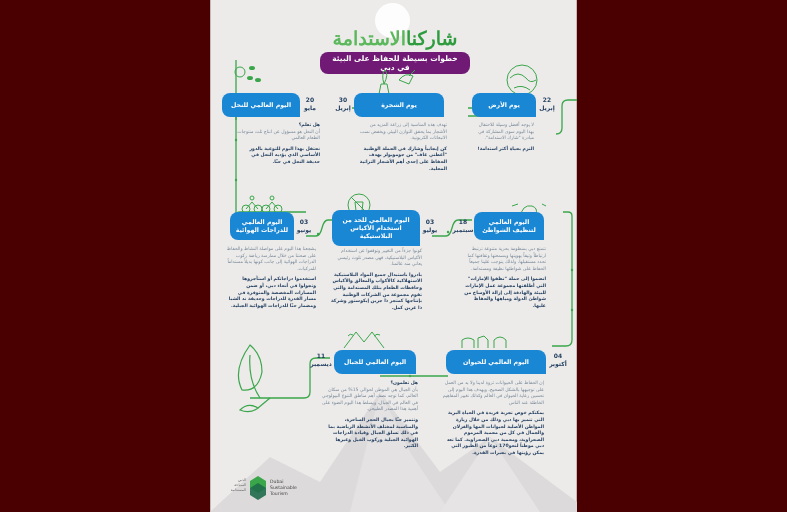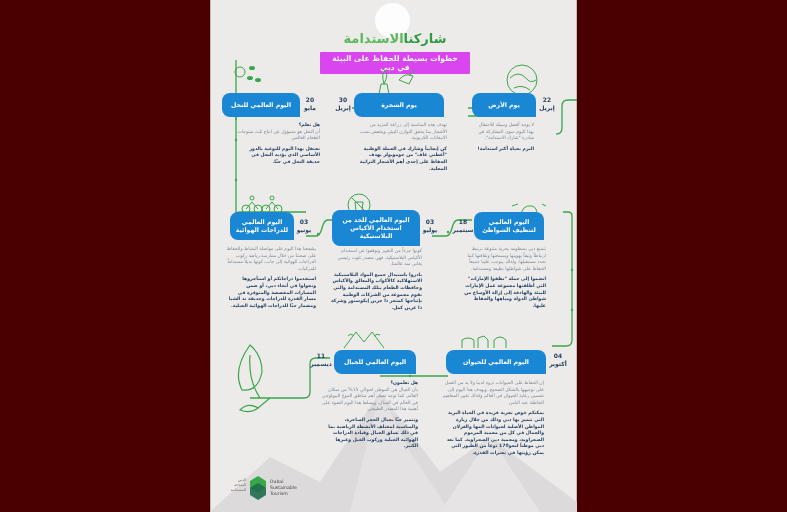--- a/index.html
+++ b/index.html
@@ -1,23 +1,23 @@
 <!DOCTYPE html>
 <html><head>
 <meta charset="utf-8">
 <style>
   html,body{margin:0;padding:0;}
   body{width:787px;height:512px;background:#4a0000;position:relative;overflow:hidden;font-family:"DejaVu Sans",sans-serif;}
   .page{position:absolute;left:210px;top:0;width:367px;height:512px;background:#ecebea;overflow:hidden;}
   .page .edge{position:absolute;top:0;bottom:0;width:1px;background:#c9b8b6;}
   .mountains{position:absolute;left:0;right:0;bottom:0;height:150px;}
   .title-wrap{position:absolute;left:110px;top:28px;width:150px;text-align:center;direction:rtl;}
-  .title{font-weight:bold;font-size:13px;color:#2f9c3f;line-height:22px;letter-spacing:-0.5px;}
+  .title{font-weight:bold;font-size:19px;color:#2f9c3f;line-height:22px;letter-spacing:-0.5px;font-family:Liberation Serif, serif;}
   .title .t2{color:#5cb85c;}
-  .subtitle{display:inline-block;margin-top:2px;background:#d946ef;color:#fff;font-size:7.5px;font-weight:bold;padding:2px 8px;border-radius:1px;}
+  .subtitle{display:inline-block;margin-top:2px;background:#701a75;color:#fff;font-size:7.5px;font-weight:bold;padding:2px 8px;border-radius:8px;}
   .deco-circle{position:absolute;left:165px;top:3px;width:35px;height:35px;border-radius:50%;background:#fff;opacity:.9;}
   .path{position:absolute;left:0;top:0;width:367px;height:512px;}
   .event{position:absolute;}
   .ev-box{position:absolute;background:#1a87d4;border-radius:8px 8px 0 8px;color:#fff;font-size:6.2px;font-weight:bold;display:flex;align-items:center;justify-content:center;text-align:center;direction:rtl;line-height:8px;box-sizing:border-box;padding:2px 4px;}
   .ev-date{position:absolute;font-size:6px;font-weight:bold;color:#1d3a5c;text-align:center;line-height:7.5px;direction:rtl;}
   .desc{position:absolute;direction:rtl;text-align:right;font-size:4.6px;line-height:6.6px;color:#7a8a9a;}
   .desc .q{color:#1d3a5c;font-weight:bold;}
   .desc .b{color:#1d3a5c;font-weight:bold;margin-top:4px;display:block;}
   .icon{position:absolute;}
   .logo{position:absolute;left:12px;top:474px;width:100px;height:30px;}

